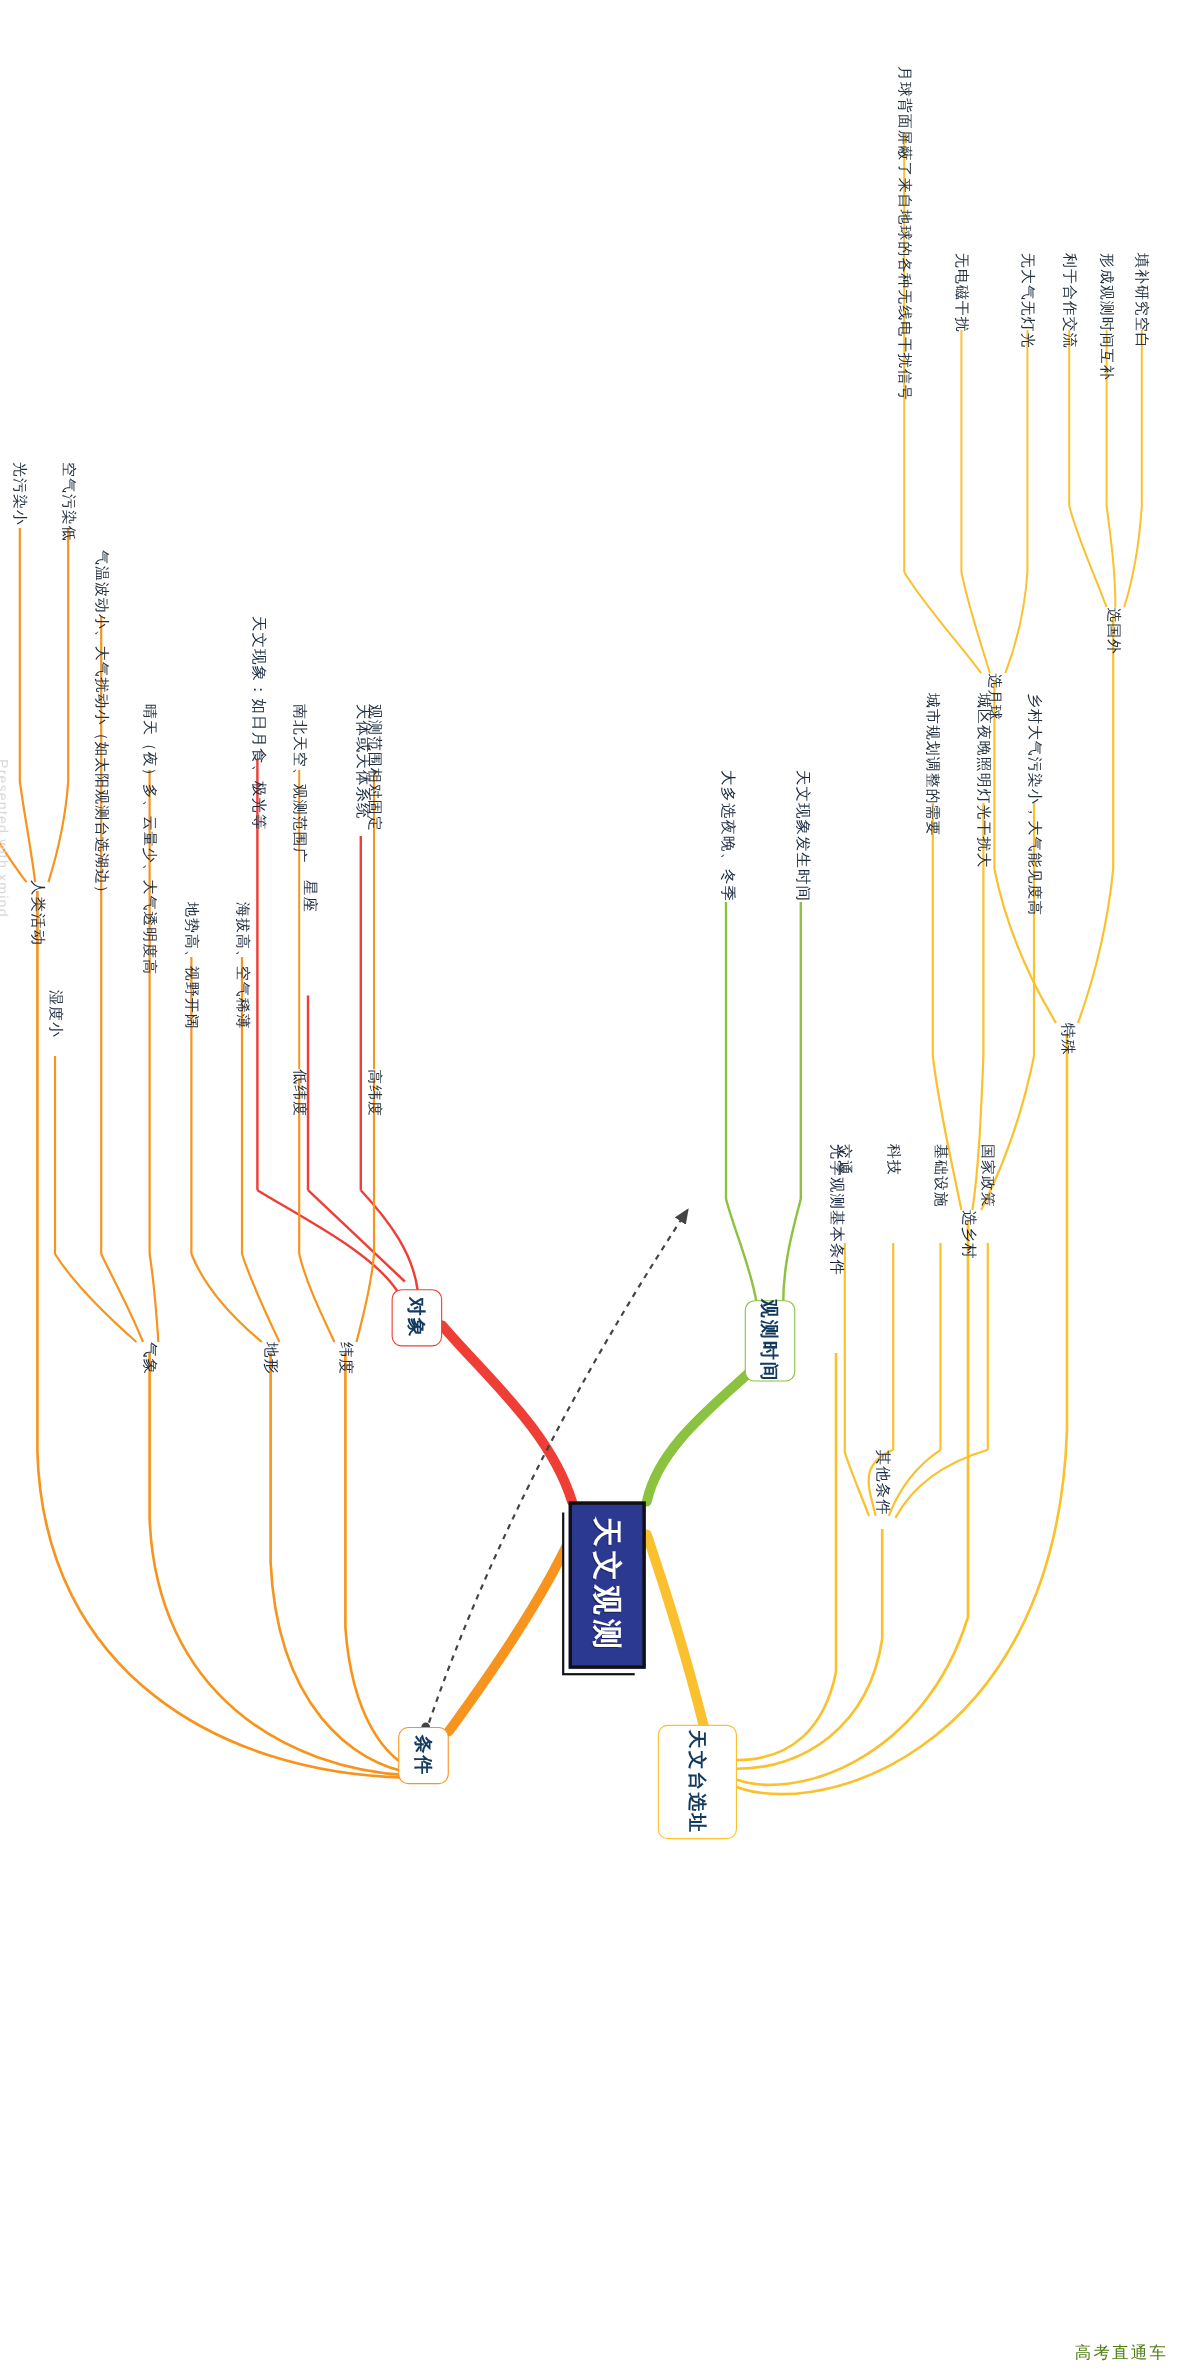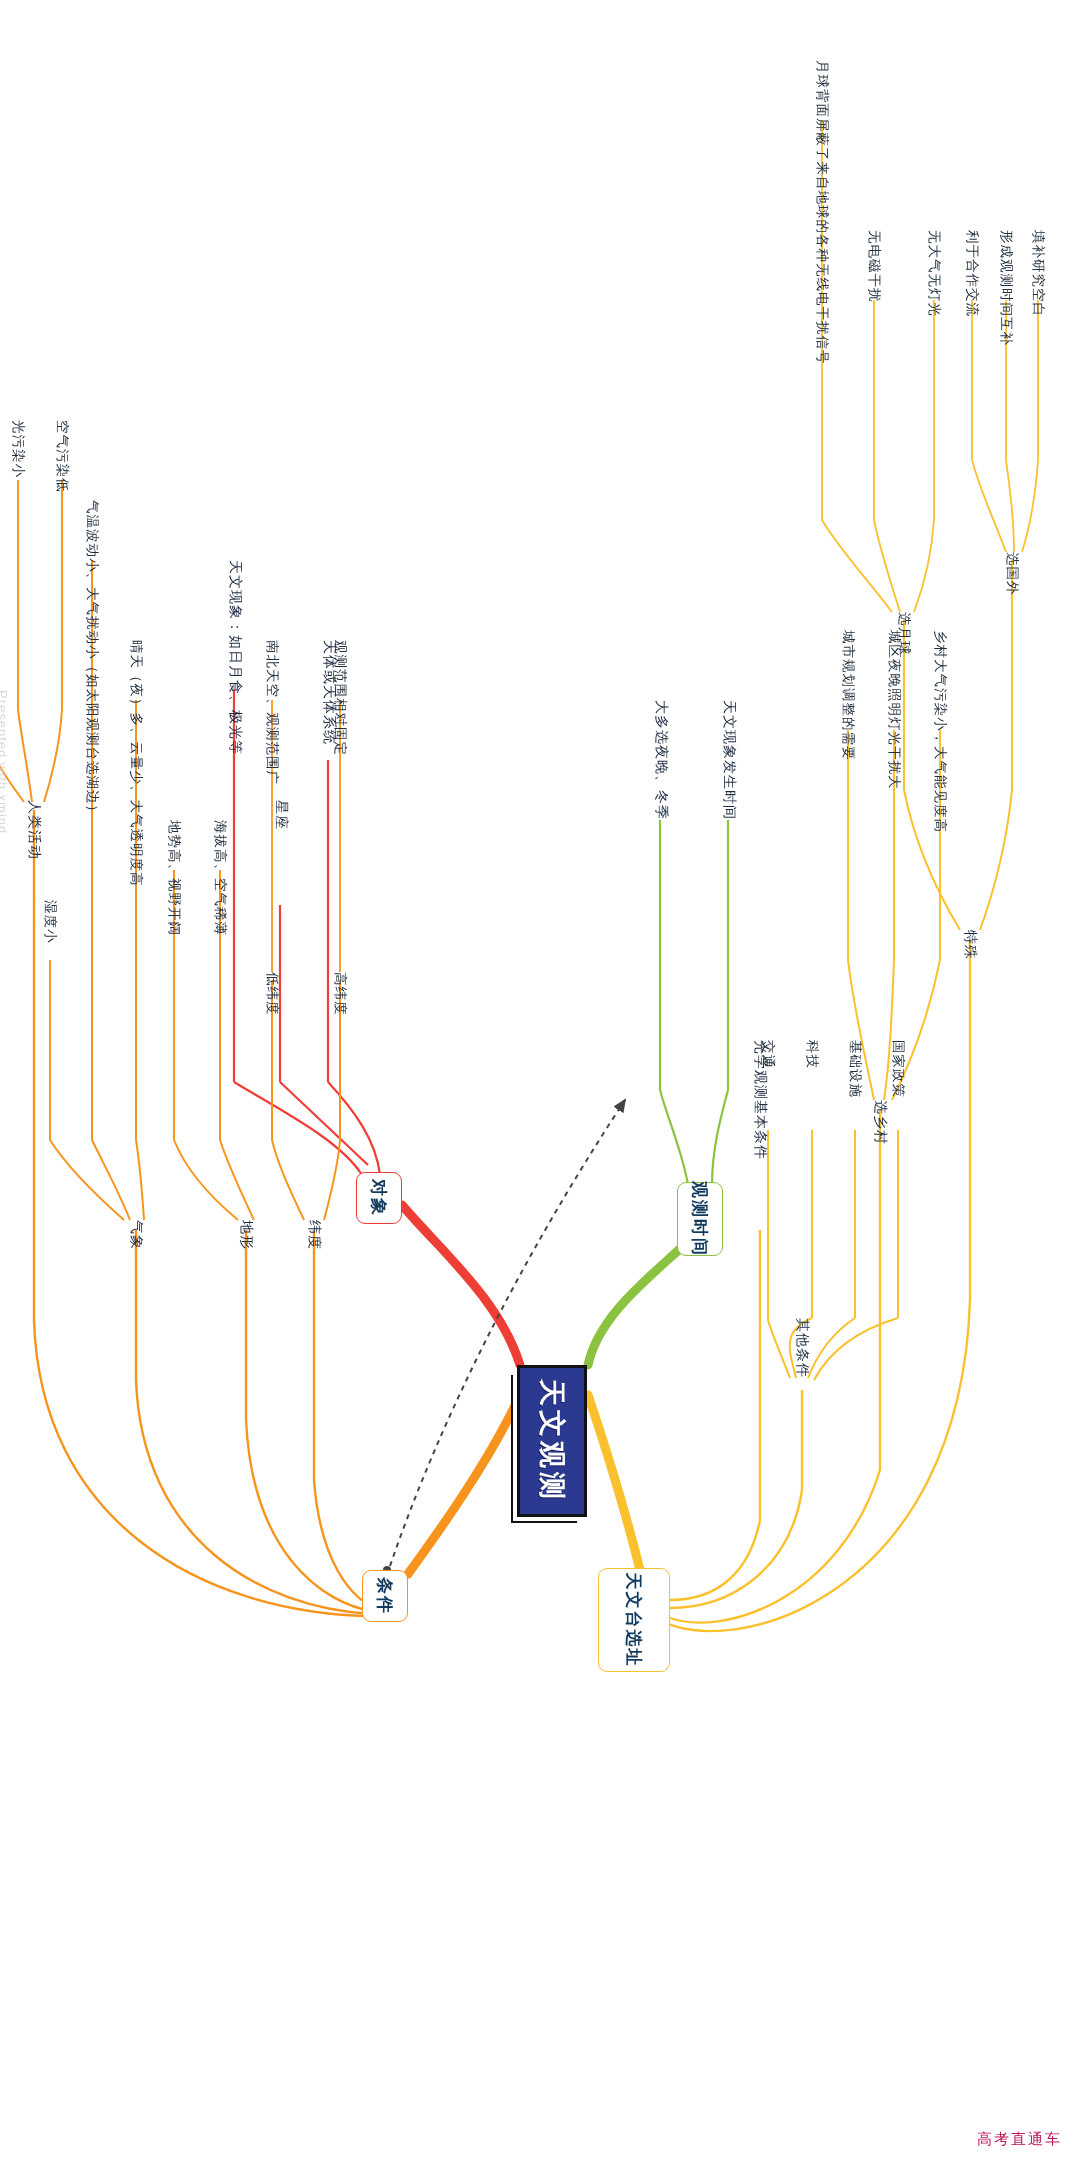--- a/index.html
+++ b/index.html
@@ -73,21 +73,21 @@
     letter-spacing:1px;
     white-space:nowrap;
   }
   #wm-xmind{
     left:10px;top:690px;
     transform-origin:left top;
     transform:rotate(90deg);
   }
   #wm-brand{
     right:18px;bottom:14px;
-    color:#be185d;font-size:15px;letter-spacing:2px;
+    color:#4d7c0f;font-size:15px;letter-spacing:2px;
   }
 </style>
 </head>
 <body>
 
 <div id="canvas">
 
   <svg id="links" viewBox="0 0 2163 1080">
 
     <path d="M1365,492 C1310,480 1270,420 1230,380" stroke="#8bc23f" stroke-width="9" fill="none" stroke-linecap="round"></path>

